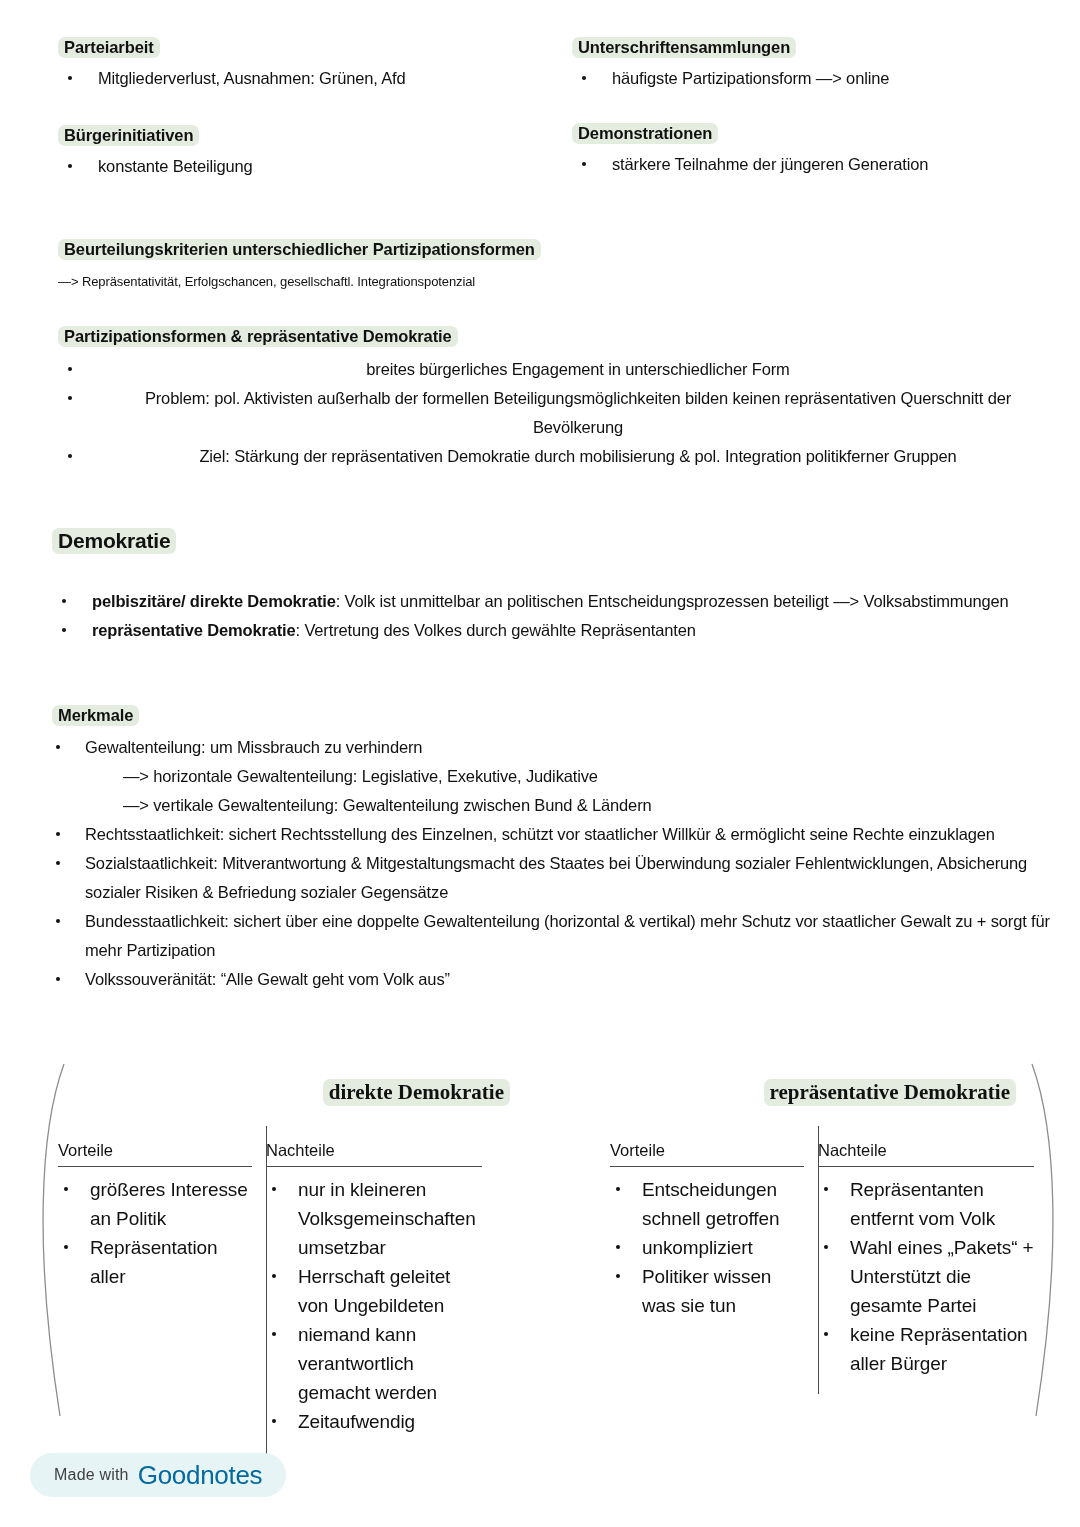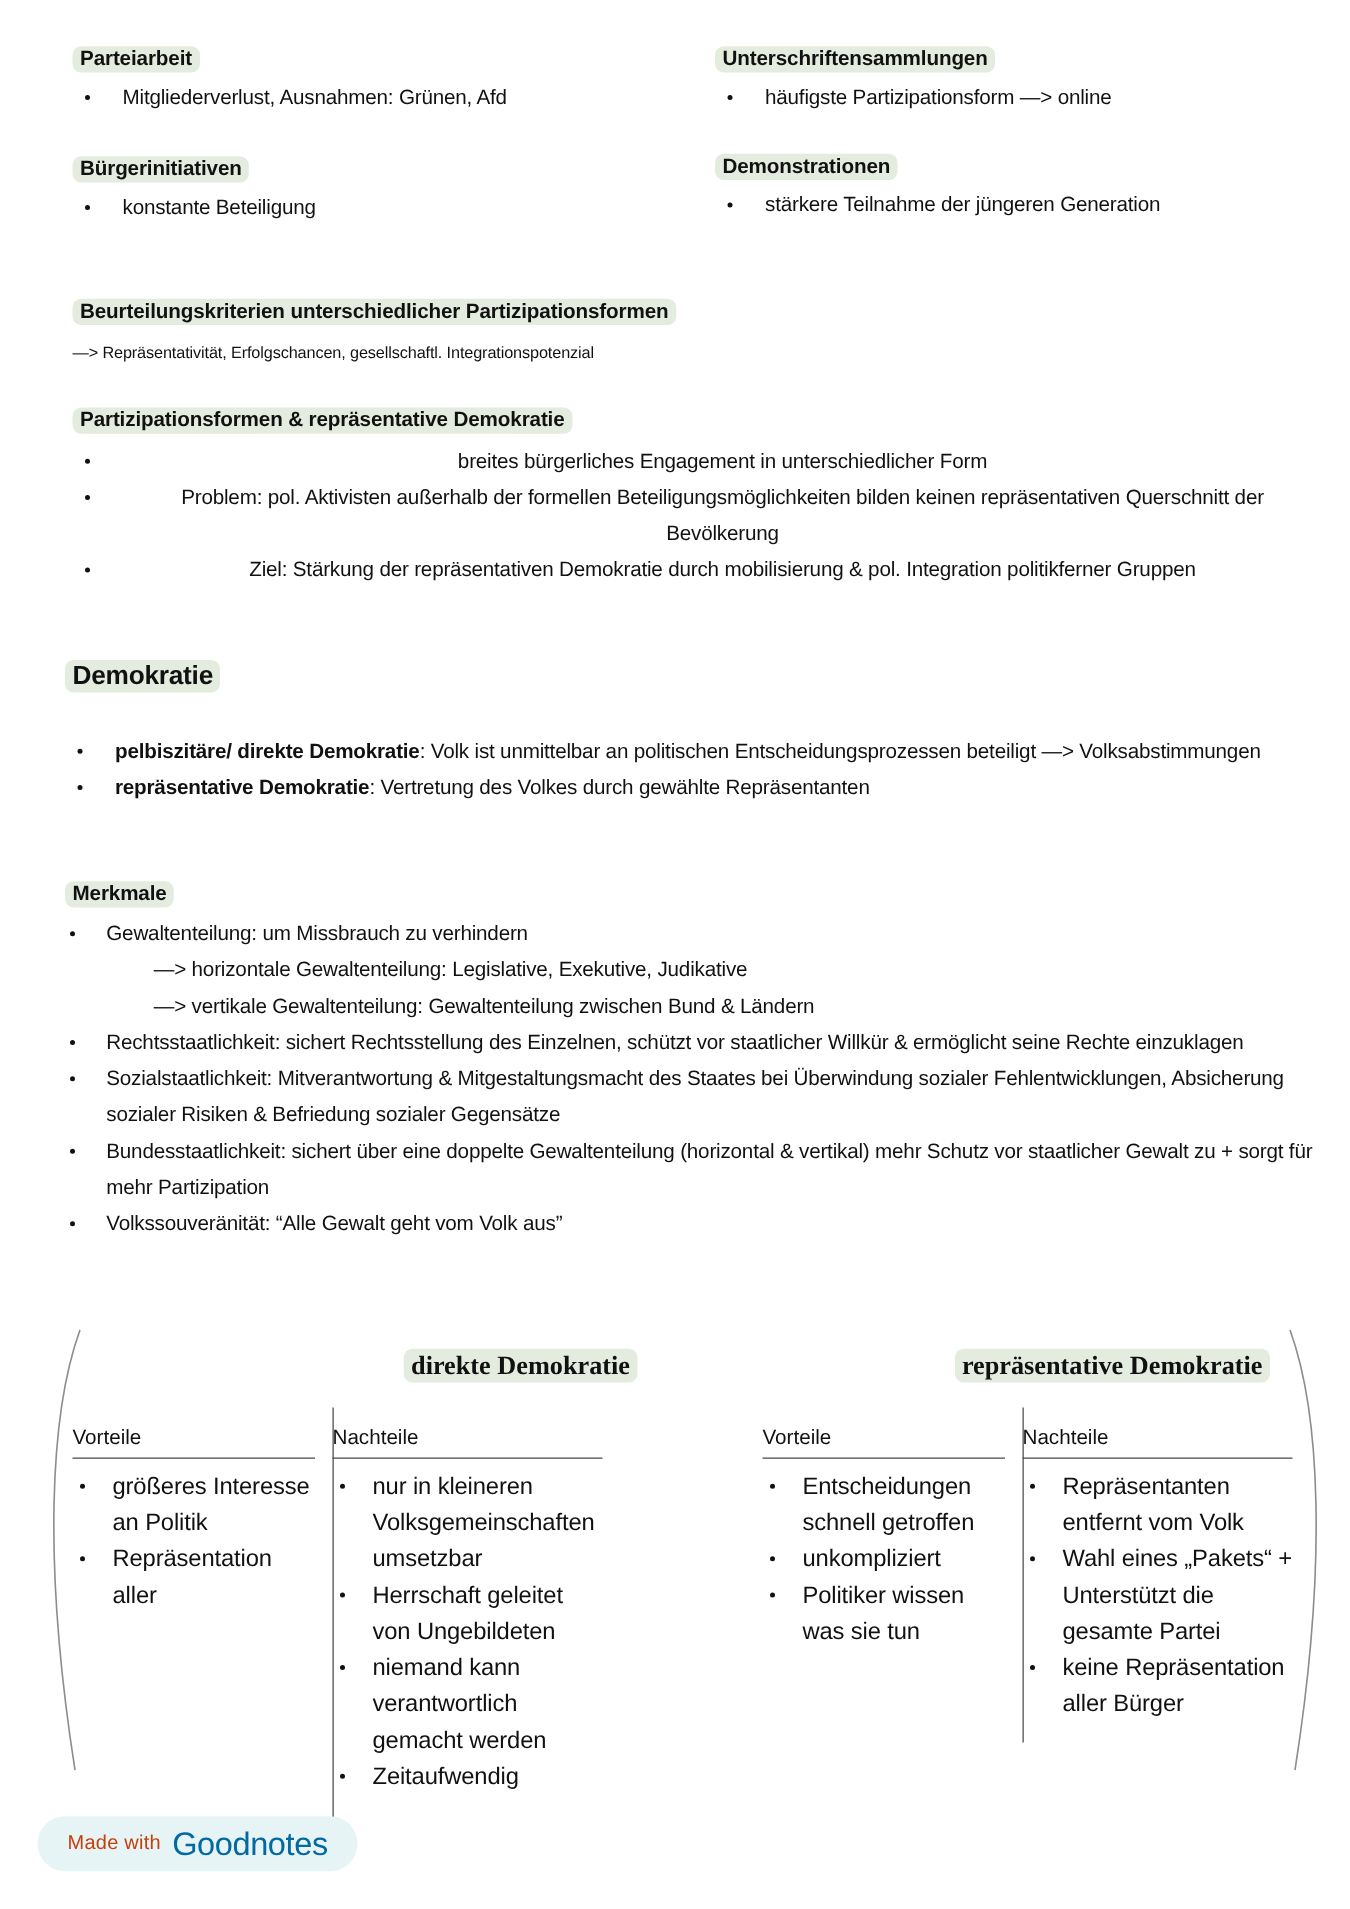--- a/index.html
+++ b/index.html
@@ -187,21 +187,21 @@
     height: 44px;
     padding: 0 24px;
     display: flex;
     align-items: center;
     gap: 9px;
     background: #e7f4f6;
     border-radius: 22px;
   }
   #goodnotes .made {
     font-size: 16px;
-    color: #c2410c;
+    color: #404040;
     letter-spacing: 0.2px;
   }
   #goodnotes .brand {
     font-size: 26px;
     color: #0369a1;
     letter-spacing: -0.3px;
   }
 </style>
 </head>
 <body>

